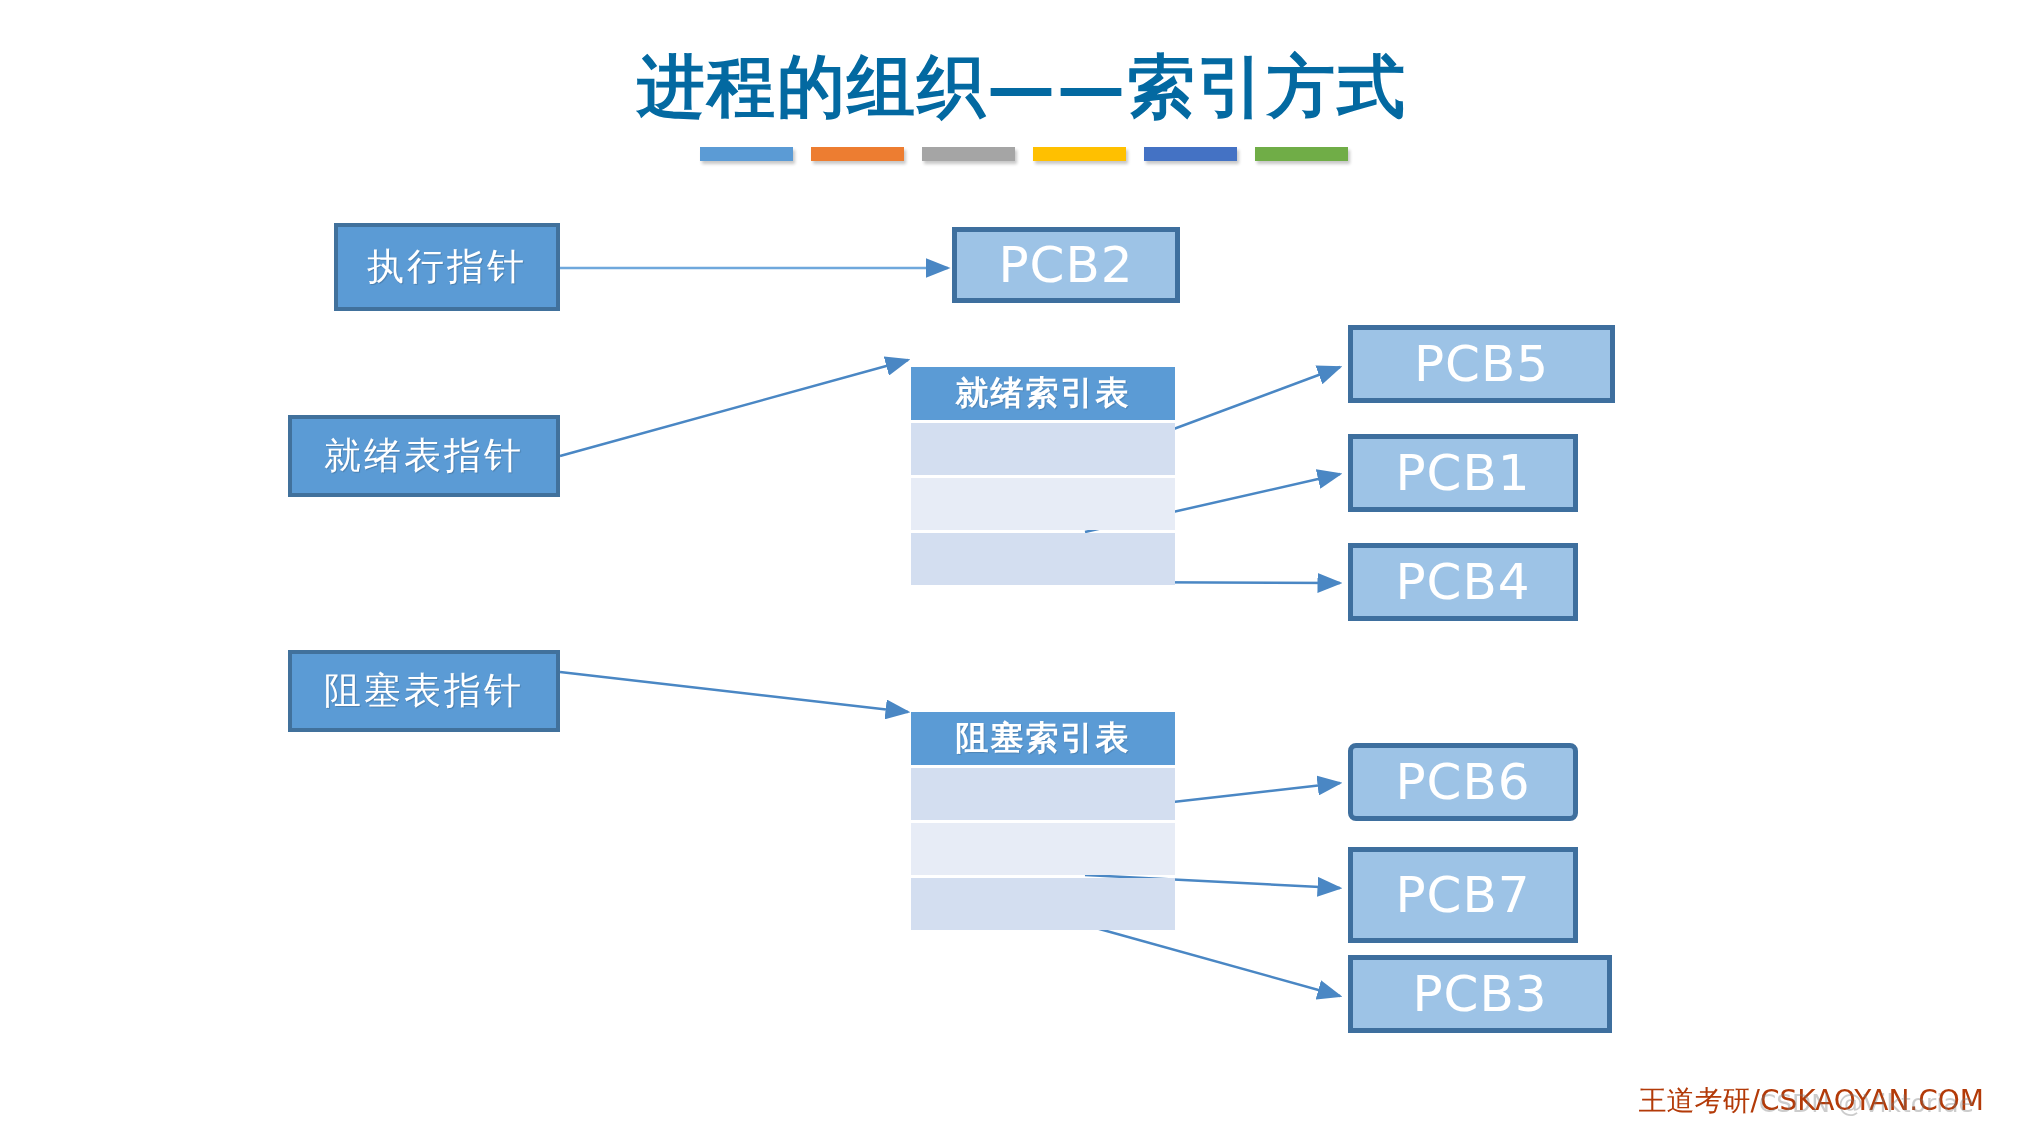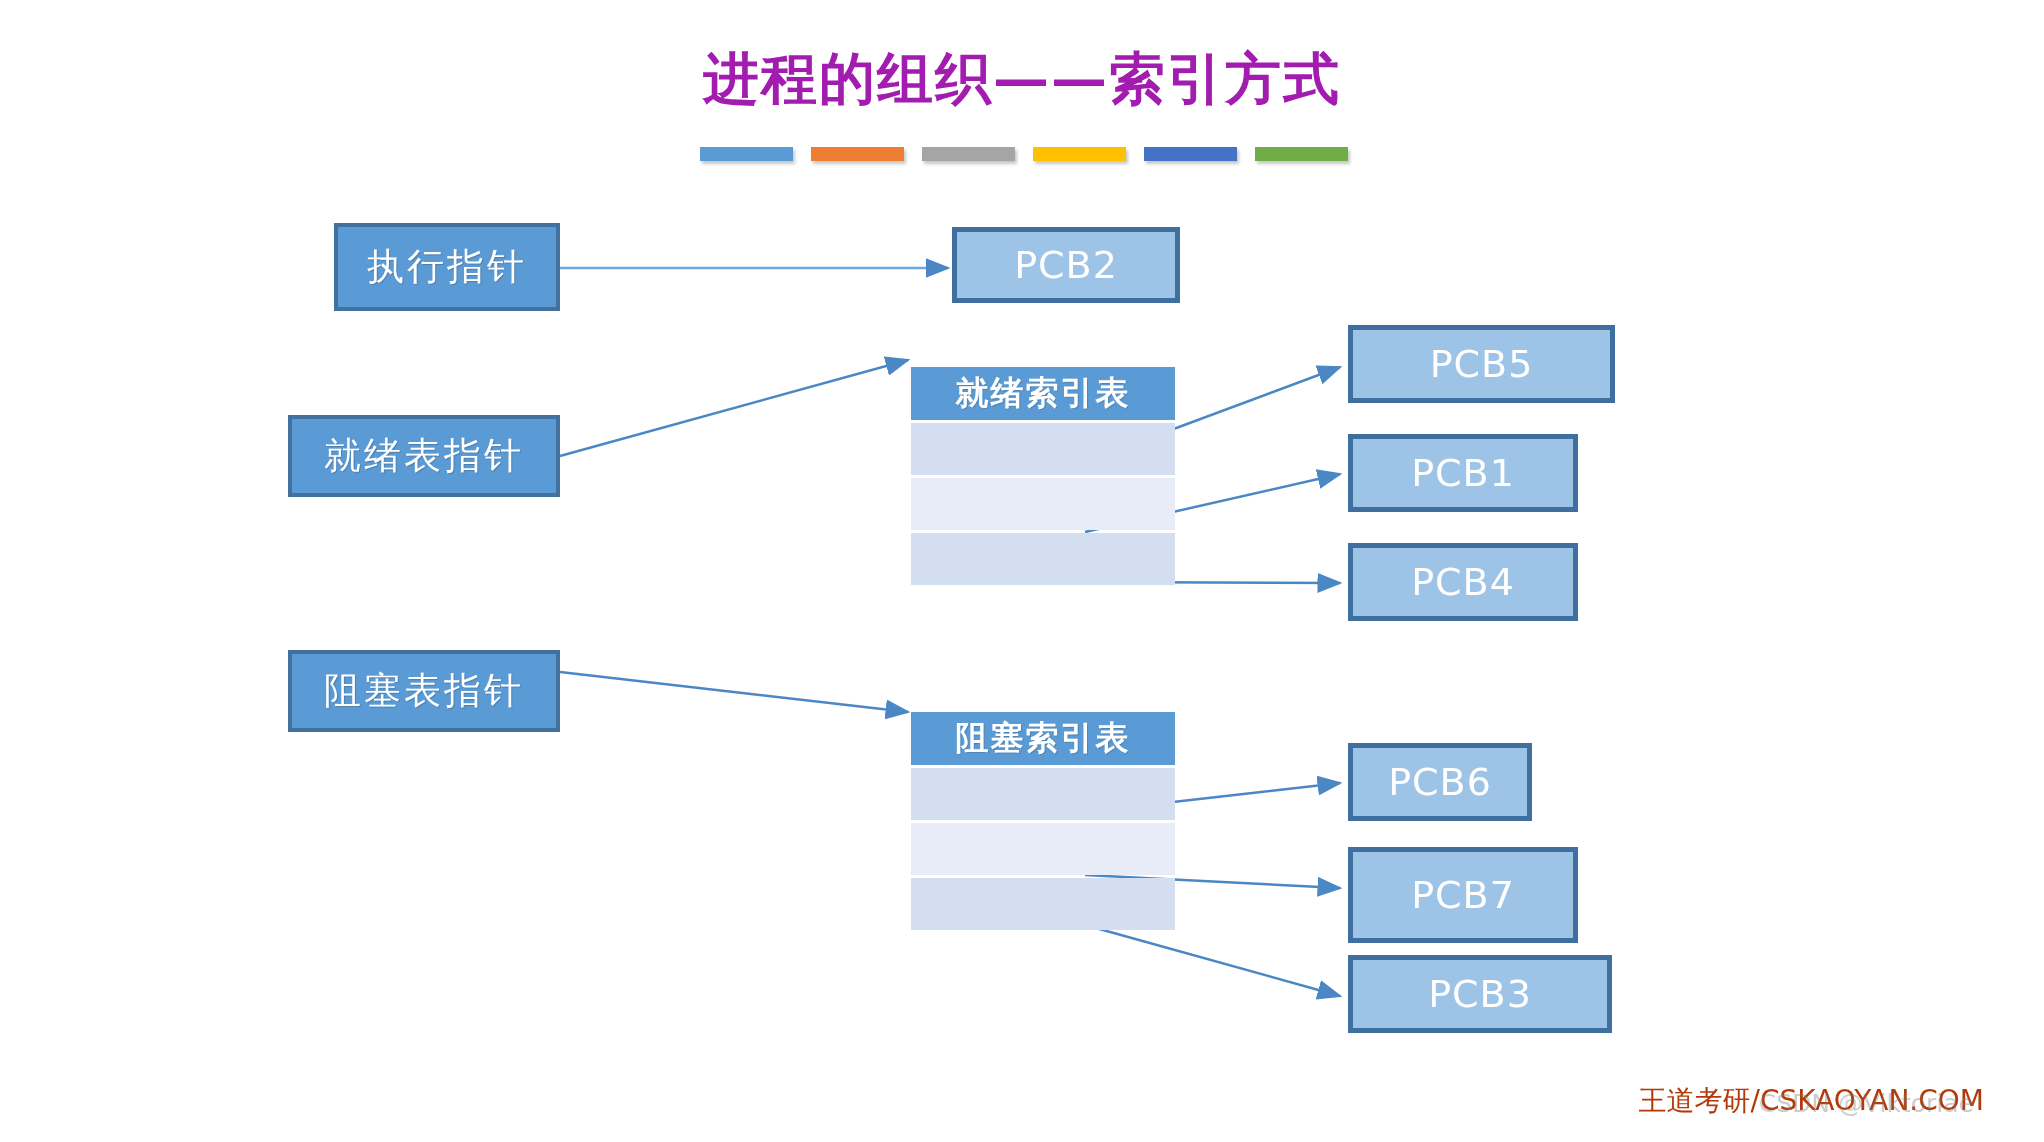--- a/index.html
+++ b/index.html
@@ -19,23 +19,23 @@
   }
 
   
   #title-text {
     position: absolute;
     left: 0;
     top: 42px;
     width: 2044px;
     text-align: center;
     font-family: "DejaVu Serif", "Liberation Serif", serif;
-    font-size: 56px;
+    font-size: 68px;
     font-weight: 700;
-    color: #a21caf;
+    color: #0369a1;
     letter-spacing: 2px;
     white-space: nowrap;
   }
   #title-bars {
     position: absolute;
     left: 700px;
     top: 147px;
     display: flex;
     gap: 18px;
   }
@@ -65,21 +65,21 @@
   .pcb-box {
     position: absolute;
     background: #9DC3E6;
     border: 5px solid #3E6F9E;
     box-sizing: border-box;
     display: flex;
     align-items: center;
     justify-content: center;
     color: #ffffff;
     font-family: "DejaVu Sans", "Liberation Sans", sans-serif;
-    font-size: 38px;
+    font-size: 50px;
     font-weight: 400;
     letter-spacing: 1px;
     white-space: nowrap;
   }
 
   
   .index-table {
     position: absolute;
     width: 264px;
   }
@@ -208,21 +208,21 @@
   </div>
 
   <div class="pcb-box" style="left:1348px; top:434px; width:230px; height:78px;">
     <span>PCB1</span>
   </div>
 
   <div class="pcb-box" style="left:1348px; top:543px; width:230px; height:78px;">
     <span>PCB4</span>
   </div>
 
-  <div class="pcb-box" style="left:1348px; top:743px; width:184px; height:78px;">
+  <div class="pcb-box" style="left:1348px; top:743px; width:230px; height:78px;border-radius:8px;">
     <span>PCB6</span>
   </div>
 
   <div class="pcb-box" style="left:1348px; top:847px; width:230px; height:96px;align-items:center;">
     <span>PCB7</span>
   </div>
 
   <div class="pcb-box" style="left:1348px; top:955px; width:264px; height:78px;">
     <span>PCB3</span>
   </div>

